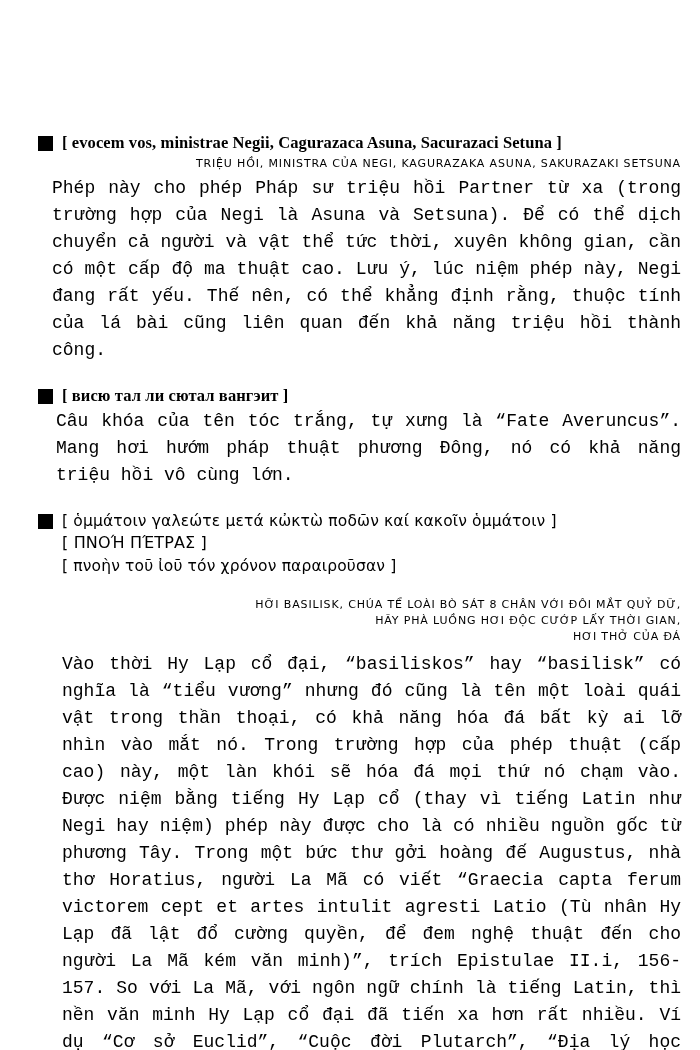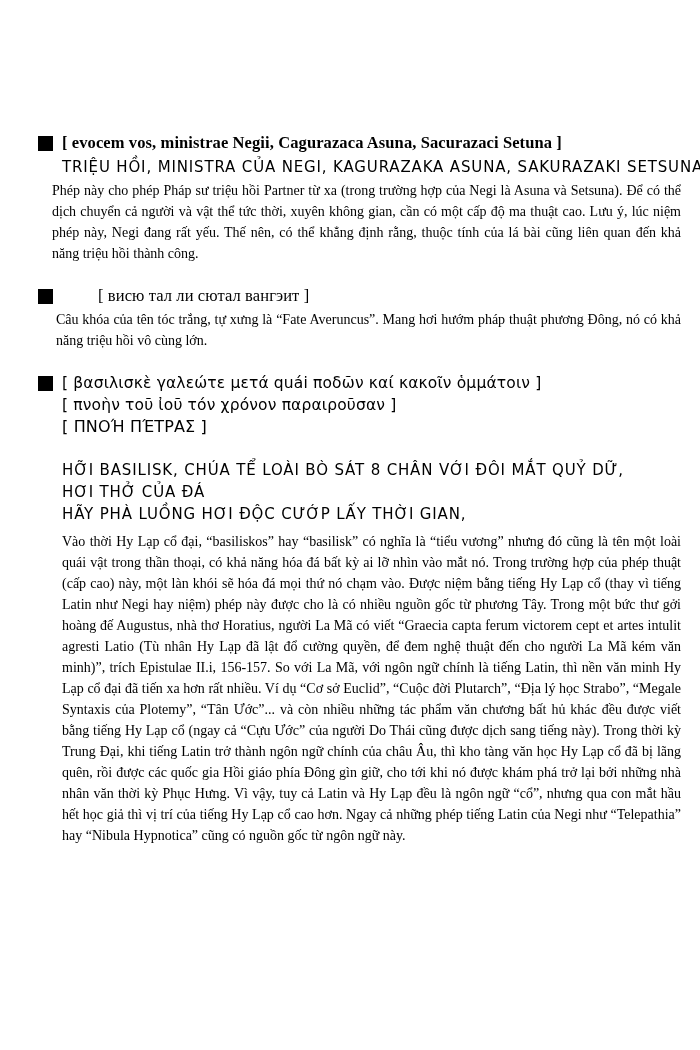--- a/index.html
+++ b/index.html
@@ -64,47 +64,47 @@
     font-weight: 400;
     font-size: 15.5px;
     line-height: 1.42;
     letter-spacing: 0.15px;
   }
   .incant.greek.caps {
     font-size: 16px;
   }
   .incant.cyr {
     font-family: "Liberation Serif", "DejaVu Serif", serif;
-    font-weight: 400;
-    margin-left: 36px;
+    font-weight: 700;
   }
 
   
   .translit-block {
     margin: 3px 0 1px 24px;
   }
   .entry-greek .translit-block {
     margin-left: 24px;
     margin-top: 20px;
   }
   .translit {
     font-family: "DejaVu Sans", "Liberation Sans", sans-serif;
-    font-size: 15px;
+    font-size: 11px;
     font-weight: 400;
     line-height: 1.47;
     letter-spacing: 0.85px;
     text-transform: uppercase;
     white-space: nowrap;
+    text-align: right;
   }
 
   
   .prose {
     margin: 2px 0 0 14px;
-    font-family: Liberation Serif, serif;
-    font-size: 14px;
+    font-family: Liberation Mono, monospace;
+    font-size: 18px;
     line-height: 1.50;
     text-align: justify;
     text-justify: inter-word;
     hyphens: none;
   }
   .prose.narrow {
     margin-left: 18px;
   }
   .entry-greek .prose {
     margin-left: 24px;
@@ -136,26 +136,26 @@
         <div class="incant cyr">[ висю тал ли сютал вангэит ]</div>
       </div>
     </div>
     <p class="prose narrow">Câu khóa của tên tóc trắng, tự xưng là “Fate Averuncus”. Mang hơi hướm pháp thuật phương Đông, nó có khả năng triệu hồi vô cùng lớn.</p>
   </section>
 
   <section class="entry entry-greek">
     <div class="head-row">
       <span class="bullet"></span>
       <div class="head-lines">
-        <div class="incant greek">[ βασιλισκὲ γαλεώτε μετά quái ποδῶν καί κακοῖν ὁμμάτοιν ]</div>
+        <div class="incant greek">[ ὁμμάτοιν γαλεώτε μετά κὠκτὼ ποδῶν καί κακοῖν ὁμμάτοιν ]</div>
+        <div class="incant greek caps">[ ΠΝΟΉ ΠΈΤΡΑΣ ]</div>
         <div class="incant greek">[ πνοὴν τοῦ ἰοῦ τόν χρόνον παραιροῦσαν ]</div>
-        <div class="incant greek caps">[ ΠΝΟΉ ΠΈΤΡΑΣ ]</div>
       </div>
     </div>
     <div class="translit-block">
       <div class="translit">Hỡi basilisk, chúa tể loài bò sát 8 chân với đôi mắt quỷ dữ,</div>
+      <div class="translit">hãy phà luồng hơi độc cướp lấy thời gian,</div>
       <div class="translit">hơi thở của đá</div>
-      <div class="translit">hãy phà luồng hơi độc cướp lấy thời gian,</div>
     </div>
     <p class="prose">Vào thời Hy Lạp cổ đại, “basiliskos” hay “basilisk” có nghĩa là “tiểu vương” nhưng đó cũng là tên một loài quái vật trong thần thoại, có khả năng hóa đá bất kỳ ai lỡ nhìn vào mắt nó. Trong trường hợp của phép thuật (cấp cao) này, một làn khói sẽ hóa đá mọi thứ nó chạm vào. Được niệm bằng tiếng Hy Lạp cổ (thay vì tiếng Latin như Negi hay niệm) phép này được cho là có nhiều nguồn gốc từ phương Tây. Trong một bức thư gởi hoàng đế Augustus, nhà thơ Horatius, người La Mã có viết “Graecia capta ferum victorem cept et artes intulit agresti Latio (Tù nhân Hy Lạp đã lật đổ cường quyền, để đem nghệ thuật đến cho người La Mã kém văn minh)”, trích Epistulae II.i, 156-157.  So với La Mã, với ngôn ngữ chính là tiếng Latin, thì nền văn minh Hy Lạp cổ đại đã tiến xa hơn rất nhiều. Ví dụ “Cơ sở Euclid”, “Cuộc đời Plutarch”, “Địa lý học Strabo”, “Megale Syntaxis của Plotemy”, “Tân Ước”... và còn nhiều những tác phẩm văn chương bất hủ khác đều được viết bằng tiếng Hy Lạp cổ (ngay cả “Cựu Ước” của người Do Thái cũng được dịch sang tiếng này). Trong thời kỳ Trung Đại, khi tiếng Latin trở thành ngôn ngữ chính của châu Âu, thì kho tàng văn học Hy Lạp cổ đã bị lãng quên, rồi được các quốc gia Hồi giáo phía Đông gìn giữ, cho tới khi nó được khám phá trở lại bởi những nhà nhân văn thời kỳ Phục Hưng. Vì vậy, tuy cả Latin và Hy Lạp đều là ngôn ngữ “cổ”, nhưng qua con mắt hầu hết học giả thì vị trí của tiếng Hy Lạp cổ cao hơn. Ngay cả những phép tiếng Latin của Negi như “Telepathia” hay “Nibula Hypnotica” cũng có nguồn gốc từ ngôn ngữ này.</p>
   </section>
 
 </div>
 
 </body></html>

